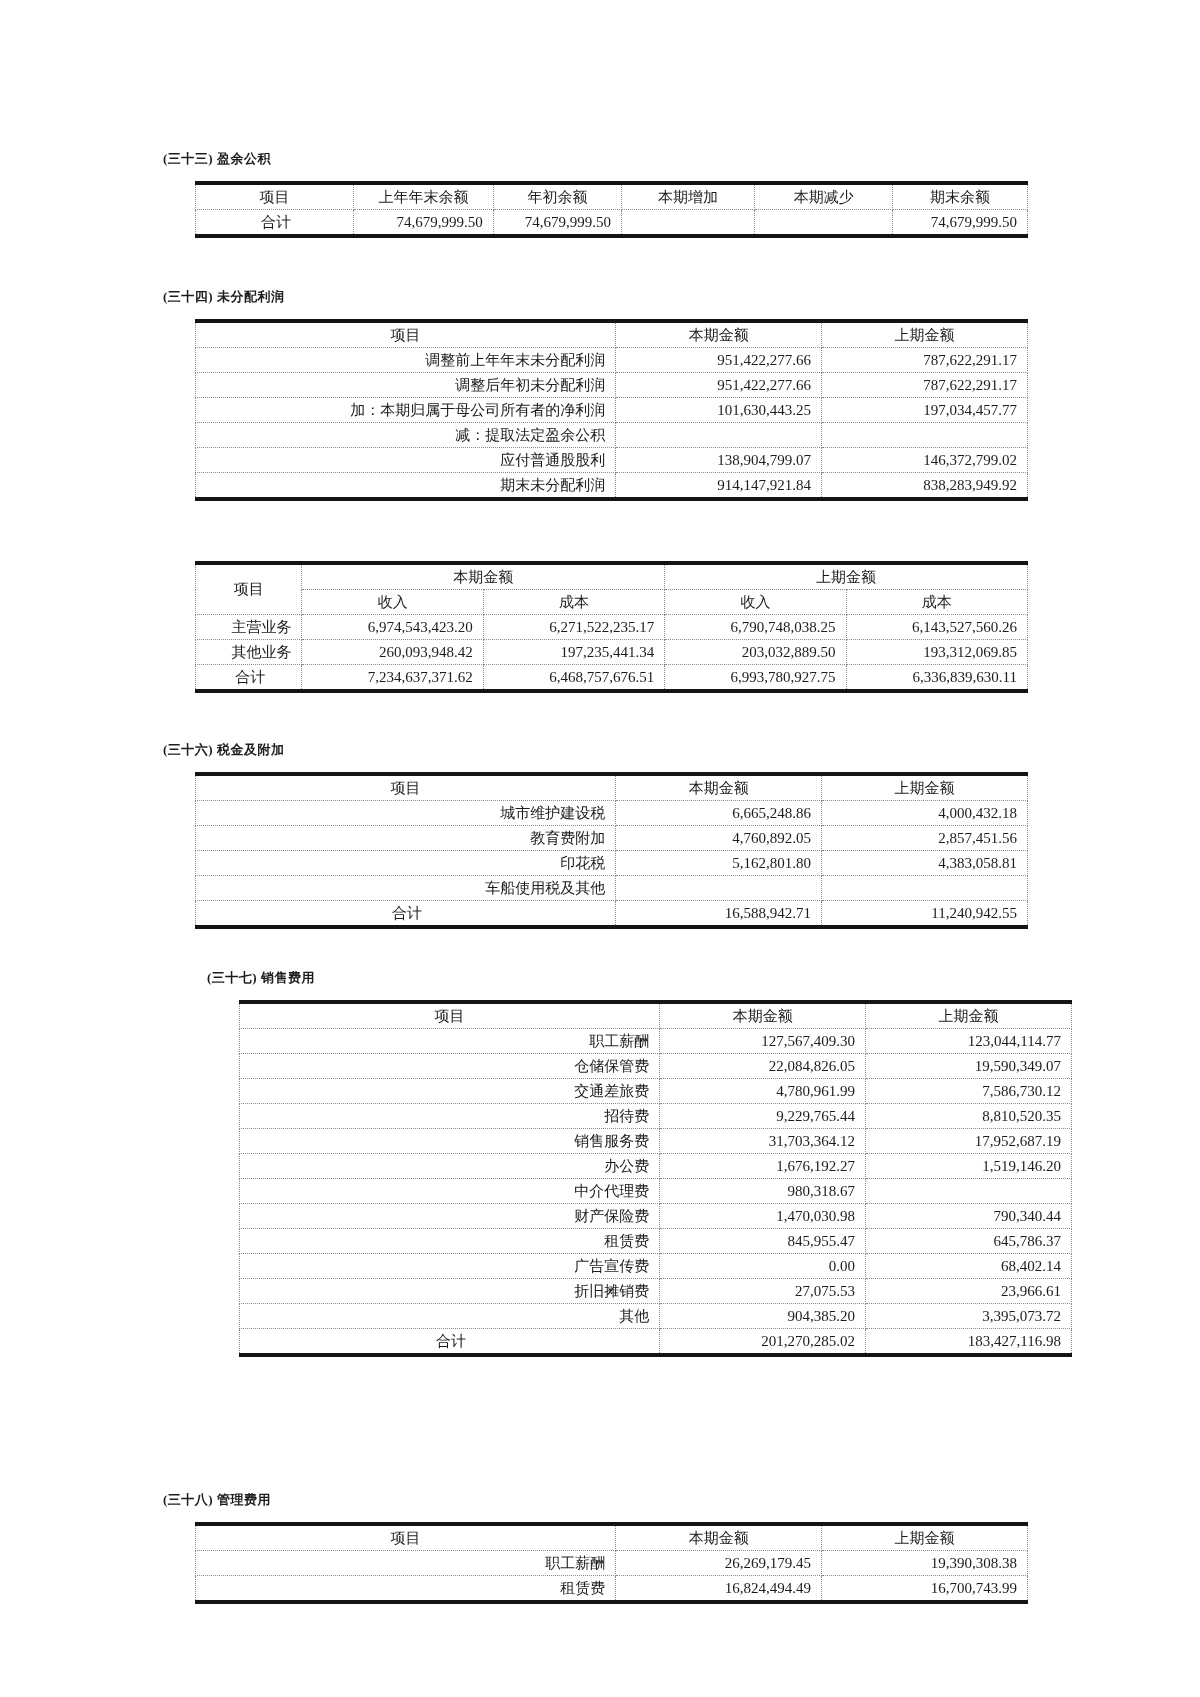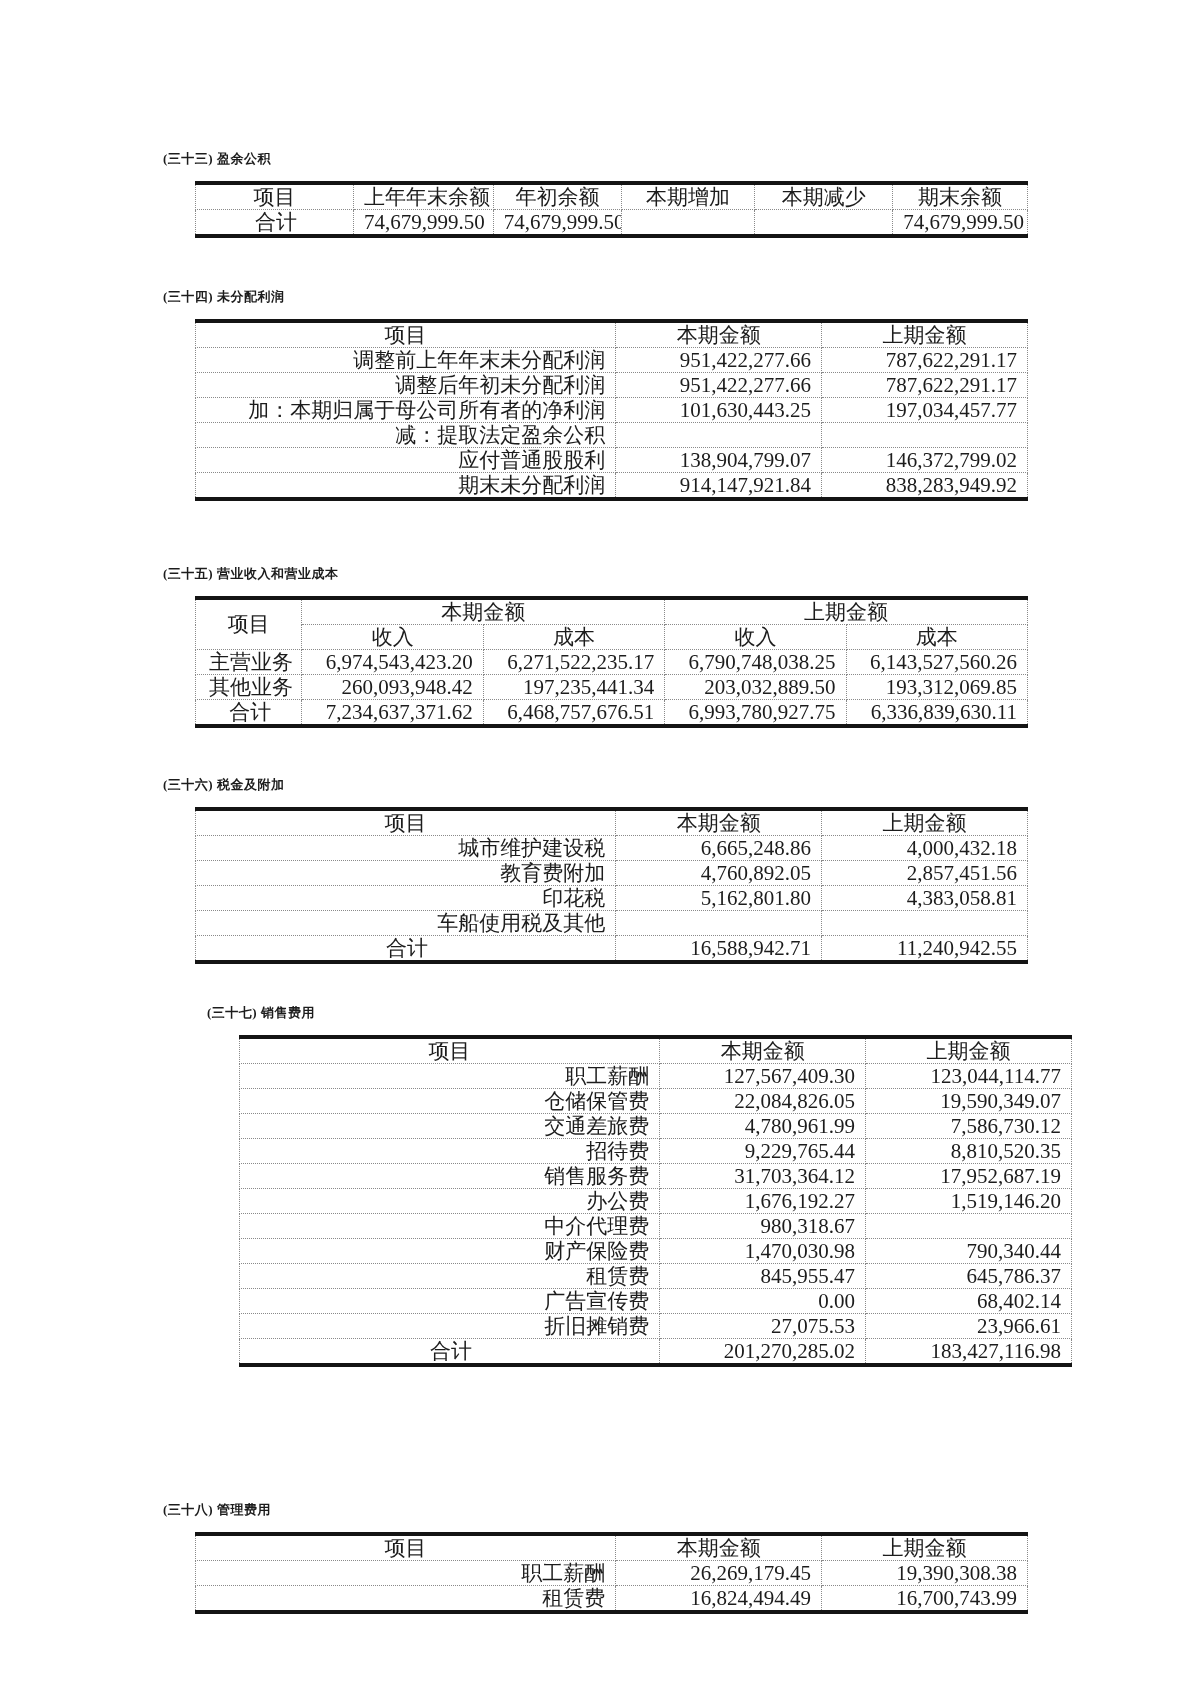--- a/index.html
+++ b/index.html
@@ -31,21 +31,21 @@
   .tbl-holder { margin-left: 32px; }
 
   table.tbl {
     width: 833px;
     border-collapse: collapse;
     table-layout: fixed;
     border-top: 4px solid #141414;
     border-bottom: 4px solid #141414;
     border-left: 1px dotted #8a8a8a;
     border-right: 1px dotted #8a8a8a;
-    font-size: 21px;
+    font-size: 15px;
   }
   .tbl th, .tbl td {
     border: 1px dotted #8a8a8a;
     height: 22px;
     padding: 1px 10px;
     line-height: 21px;
     overflow: hidden;
     white-space: nowrap;
   }
   .tbl th {
@@ -164,21 +164,20 @@
               <td class="lab">期末未分配利润</td>
               <td class="num">914,147,921.84</td>
               <td class="num">838,283,949.92</td>
             </tr>
           </tbody>
         </table>
       </div>
   </section>
 
   <section class="note">
-    <h2 class="note-title">(三十五) 营业收入和营业成本</h2>
     <div class="tbl-holder">
         <table class="tbl kg">
           <colgroup>
             <col>
             <col>
             <col>
             <col>
             <col>
           </colgroup>
           <thead>
@@ -333,20 +332,25 @@
             <tr>
               <td class="lab">广告宣传费</td>
               <td class="num">0.00</td>
               <td class="num">68,402.14</td>
             </tr>
             <tr>
               <td class="lab">折旧摊销费</td>
               <td class="num">27,075.53</td>
               <td class="num">23,966.61</td>
             </tr>
+            <tr>
+              <td class="lab">其他</td>
+              <td class="num">904,385.20</td>
+              <td class="num">3,395,073.72</td>
+            </tr>
             <tr class="total">
               <td class="lab">合计</td>
               <td class="num">201,270,285.02</td>
               <td class="num">183,427,116.98</td>
             </tr>
           </tbody>
         </table>
       </div>
   </section>
 

